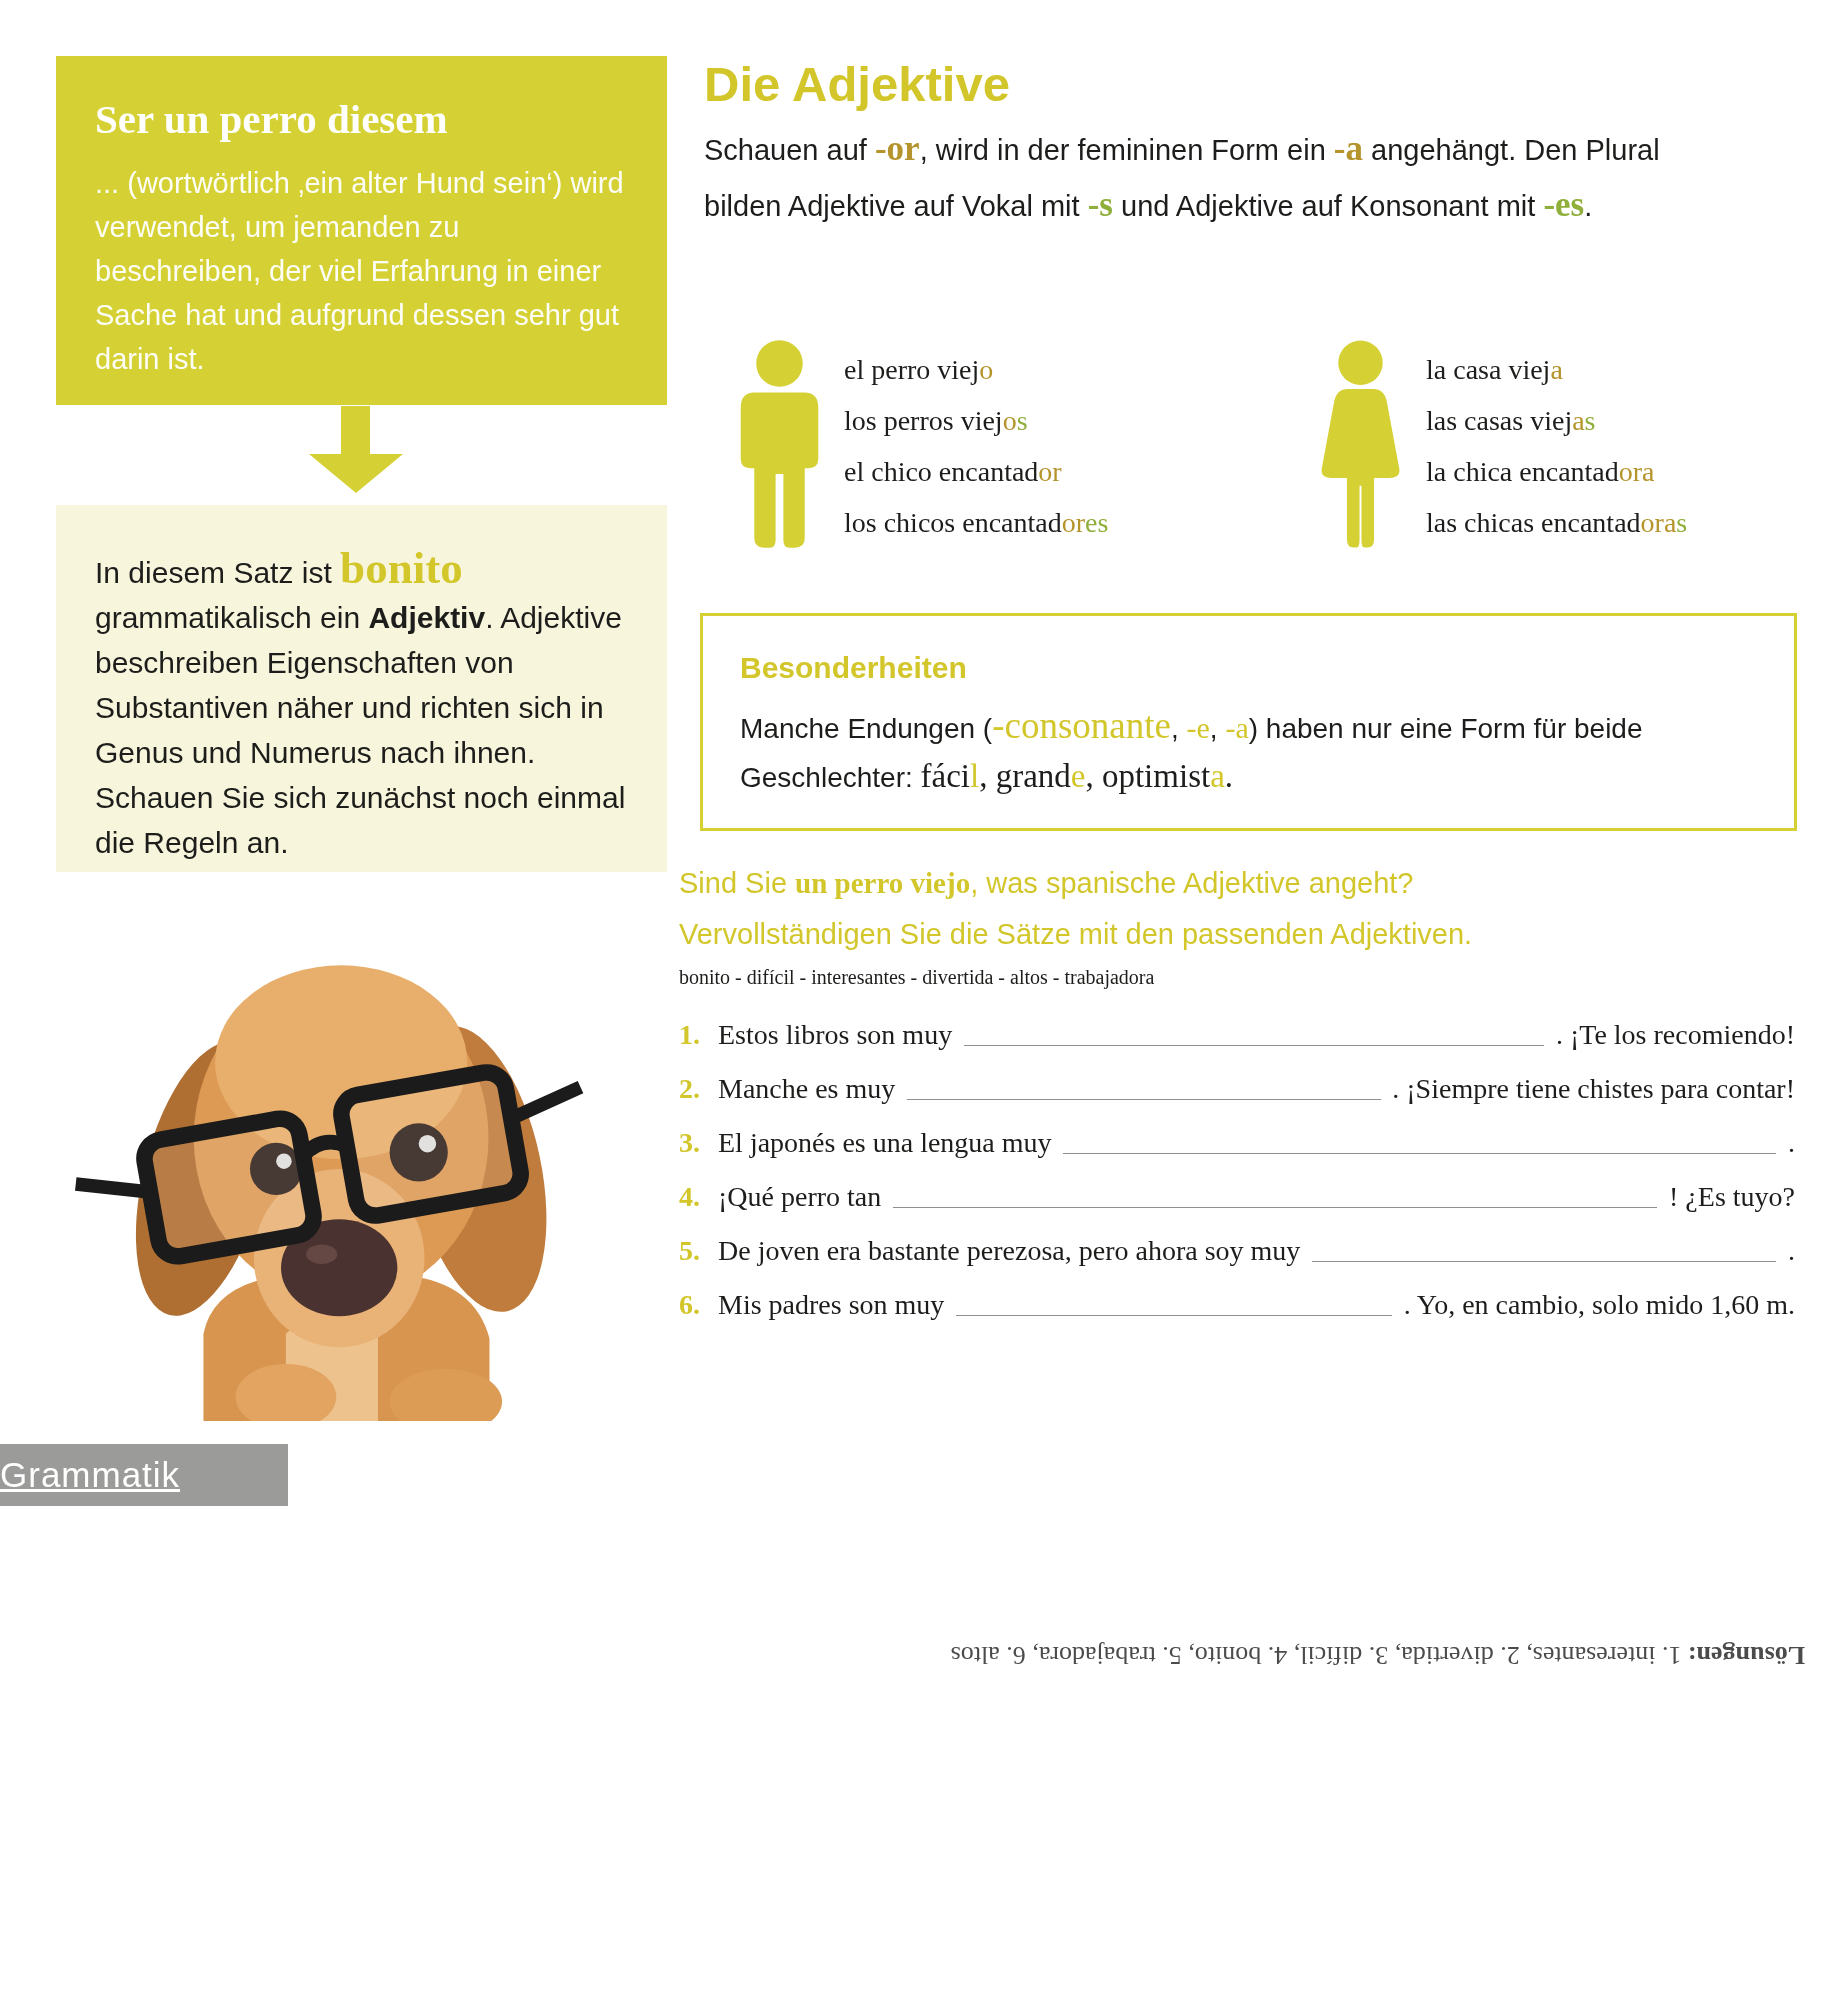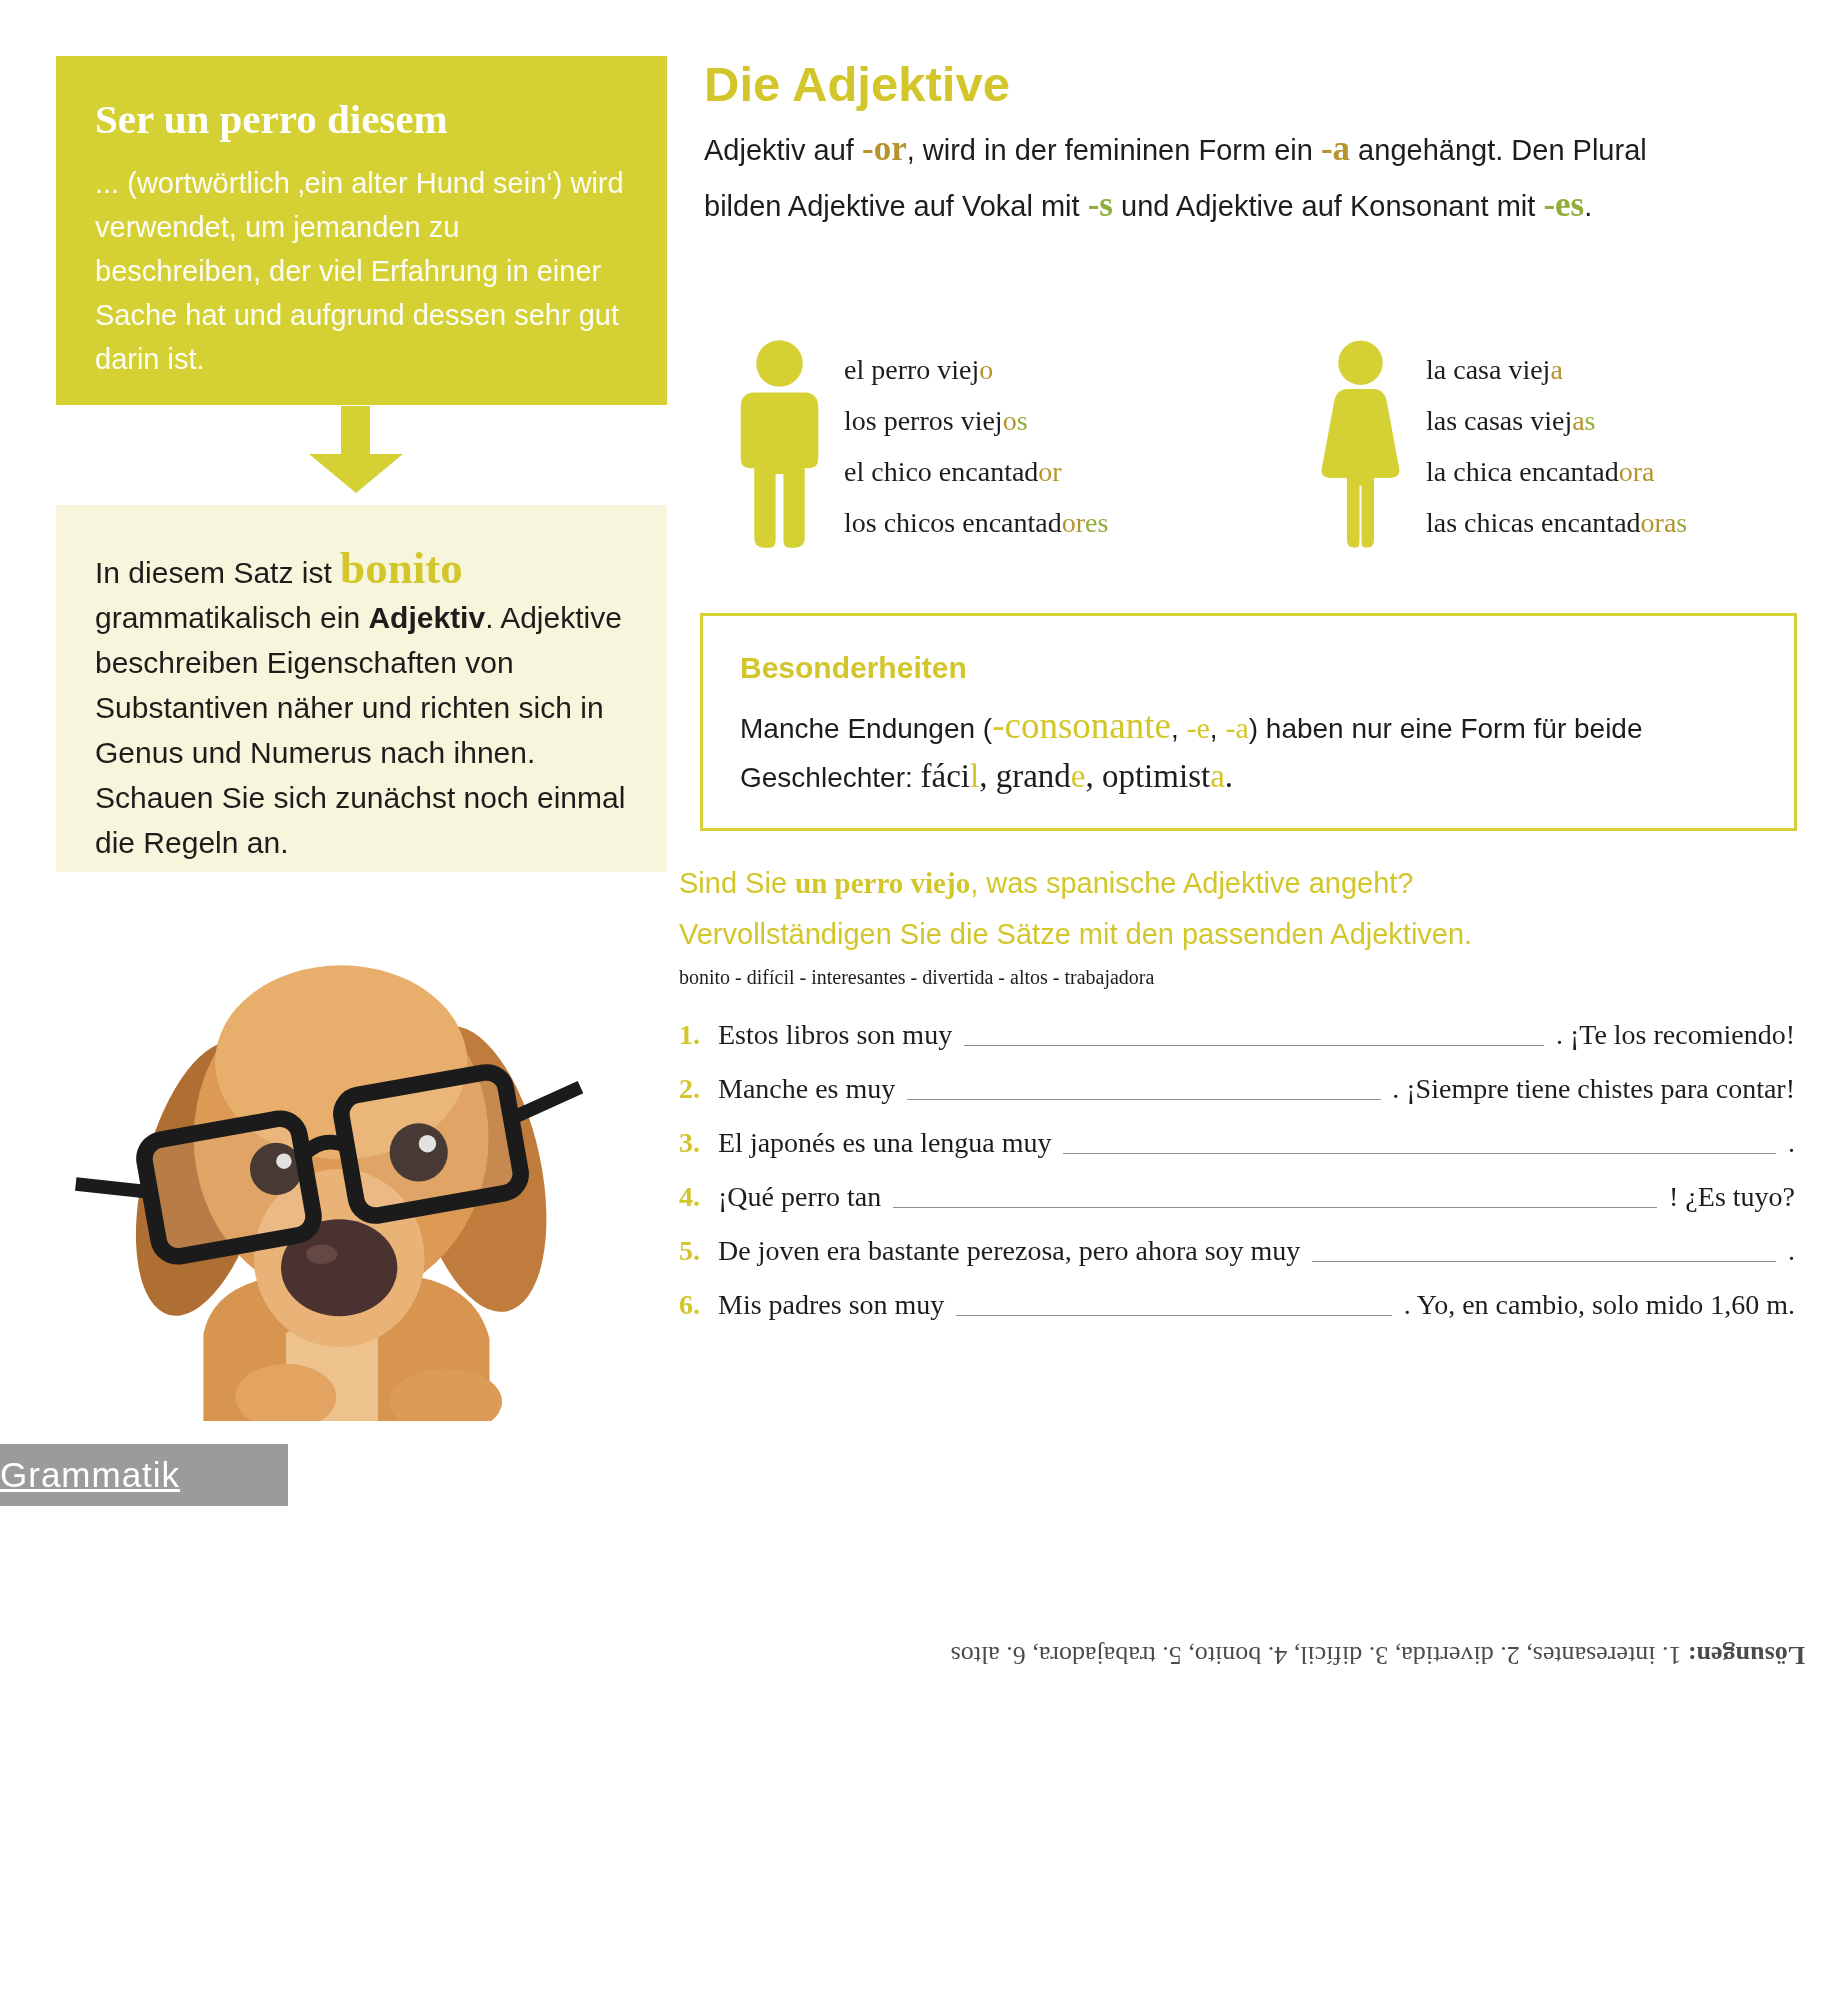--- a/index.html
+++ b/index.html
@@ -143,21 +143,21 @@
     </g>
   </svg>
 
   <div class="section-bar">
     <span>Grammatik</span>
   </div>
 
   <h1 class="main-title">Die Adjektive</h1>
 
   <div class="intro">
-    <div class="line"><span class="s-plain">Adjektiv auf </span><span class="s-gold-lg">-or</span><span class="s-plain">, wird in der femininen Form ein </span><span class="s-gold-lg">-a</span><span class="s-plain"> angehängt. Den Plural</span></div>
+    <div class="line"><span class="s-plain">Schauen auf </span><span class="s-gold-lg">-or</span><span class="s-plain">, wird in der femininen Form ein </span><span class="s-gold-lg">-a</span><span class="s-plain"> angehängt. Den Plural</span></div>
     <div class="line"><span class="s-plain">bilden Adjektive auf Vokal mit </span><span class="s-green-lg">-s</span><span class="s-plain"> und Adjektive auf Konsonant mit </span><span class="s-green-lg">-es</span><span class="s-plain">.</span></div>
   </div>
 
   <svg class="fig" style="left:731px;top:340px" width="97" height="210" viewBox="0 0 100 216">
     <circle cx="50" cy="24" r="24" fill="#d5d134"></circle>
     <path d="M24,54 L76,54 Q90,54 90,70 L90,122 Q90,132 80,132 L76,132 L76,204 Q76,214 66,214 L60,214 Q54,214 54,206 L54,138 L46,138 L46,206 Q46,214 40,214 L34,214 Q24,214 24,204 L24,132 L20,132 Q10,132 10,122 L10,70 Q10,54 24,54 Z" fill="#d5d134"></path>
   </svg>
   <ul class="examples" style="left:844px;top:344px">
     <li><span class="s-serif">el perro viej</span><span class="s-serif-gold">o</span></li>
     <li><span class="s-serif">los perros viej</span><span class="s-serif-gold">o</span><span class="s-serif-green">s</span></li>

